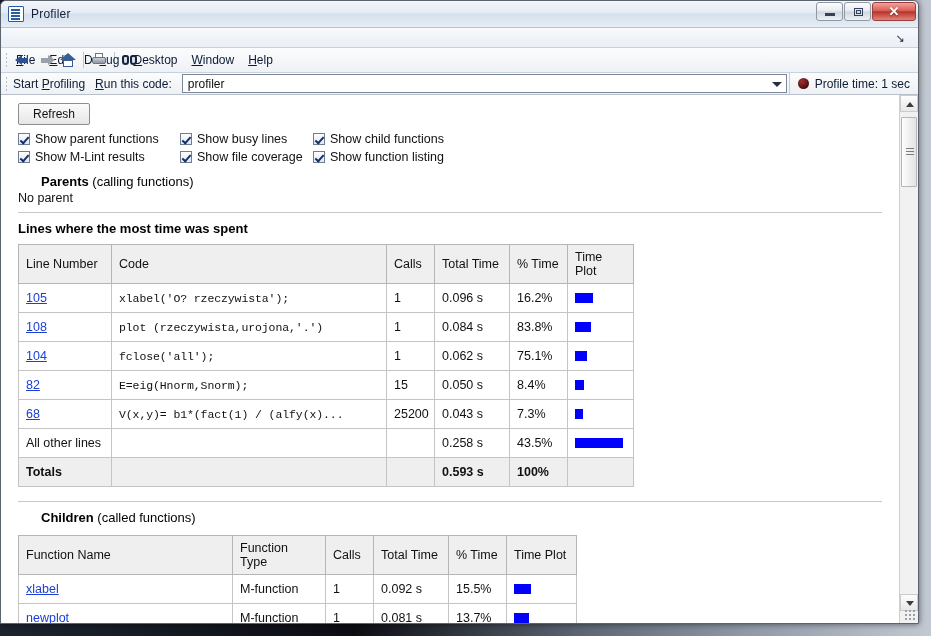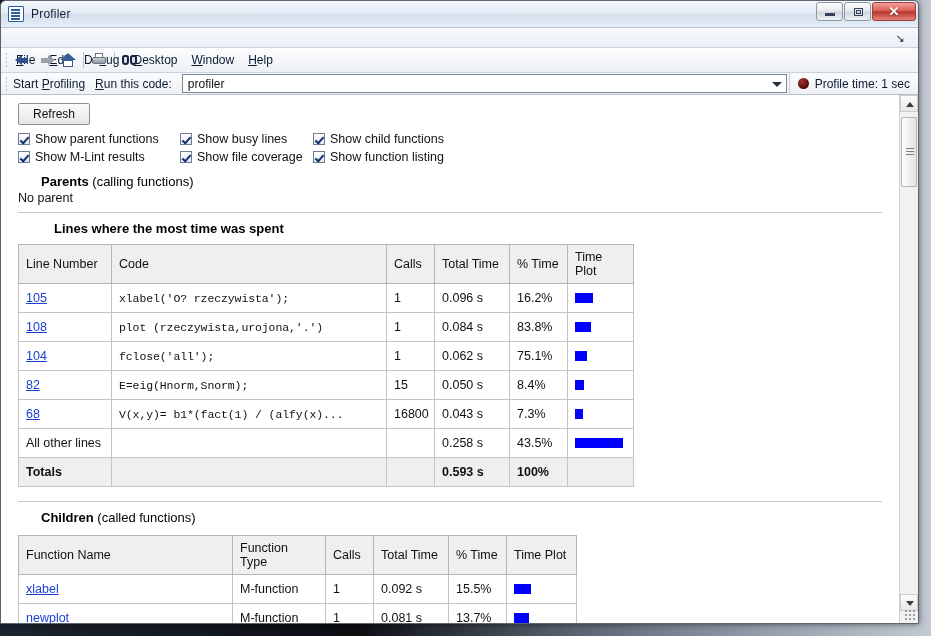--- a/index.html
+++ b/index.html
@@ -303,21 +303,21 @@
     font-size: 13px; color: #000; margin-top: 10px;
   }
   .sec-head b { font-weight: bold; padding-left: 23px; }
   .sub-note { font-size: 12.5px; color: #111; margin-top: 2px; }
   .hr {
     height: 1px; background: #c8c8c8;
     margin: 7px 17px 0 17px;
   }
   .sec-title {
     font-size: 13px; font-weight: bold; color: #000;
-    margin-top: 8px; margin-bottom: 8px; margin-left: 36px;
+    margin-top: 8px; margin-bottom: 8px;
   }
 
   
   table.prof {
     border-collapse: collapse;
     font-size: 12.5px; color: #111;
     table-layout: fixed;
     border-radius: 9px;
   }
   table.prof th {
@@ -522,21 +522,21 @@
                   <td>15</td>
                   <td>0.050 s</td>
                   <td>8.4%</td>
                   <td>
                     <span class="bar" style="width: 9.24px; background: rgb(0, 0, 255);"></span>
                   </td>
                 </tr>
                 <tr>
                   <td><a class="lnk">68</a></td>
                   <td class="code">V(x,y)= b1*(fact(1) / (alfy(x)...</td>
-                  <td>16800</td>
+                  <td>25200</td>
                   <td>0.043 s</td>
                   <td>7.3%</td>
                   <td>
                     <span class="bar" style="width: 8.03px; background: rgb(0, 0, 255);"></span>
                   </td>
                 </tr>
                 <tr>
                   <td>All other lines</td>
                   <td class="code"></td>
                   <td></td>

